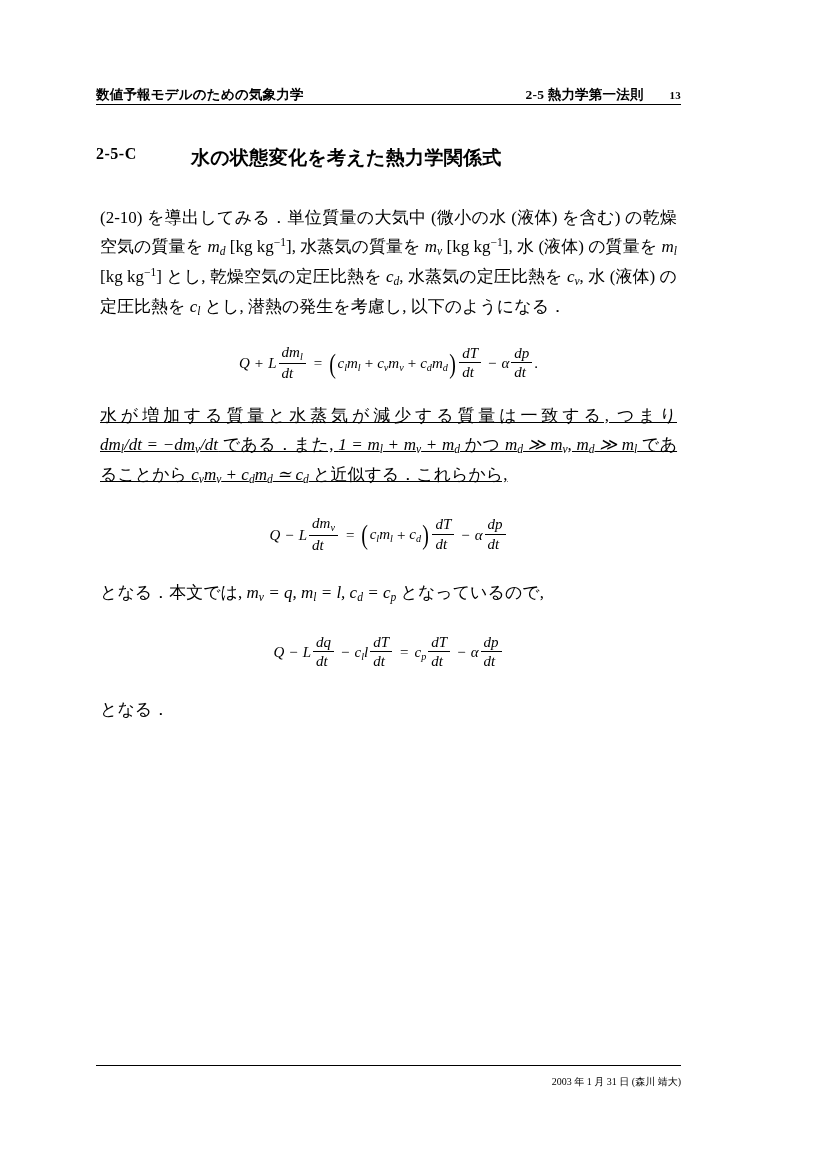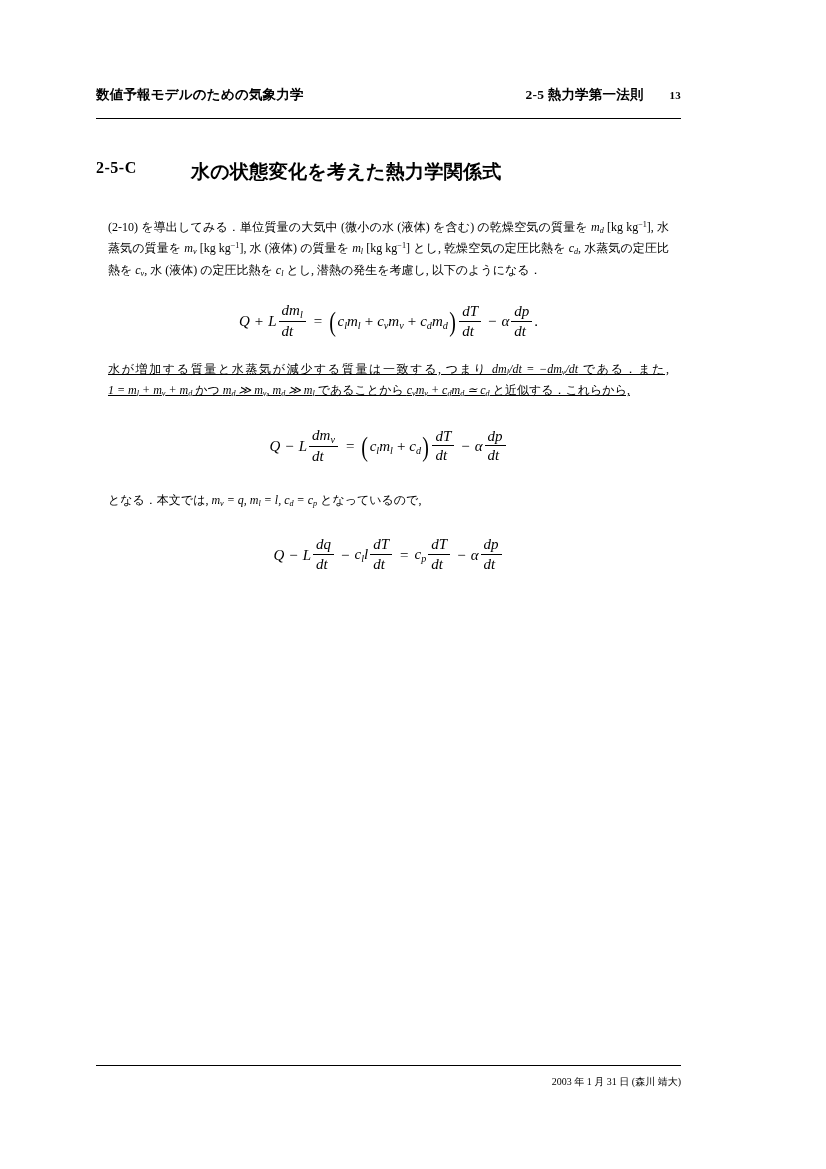--- a/index.html
+++ b/index.html
@@ -30,21 +30,21 @@
   }
 
   
   .runhead {
     display: flex;
     justify-content: space-between;
     align-items: baseline;
     font-weight: bold;
     font-size: 13.5px;
     letter-spacing: 0.2px;
-    padding-bottom: 14px;
+    padding-bottom: 0;
     border-bottom: 1.1px solid #000;
   }
   .runhead .left {
     white-space: nowrap;
   }
   .runhead .right {
     display: flex;
     align-items: center;
     gap: 26px;
     white-space: nowrap;
@@ -66,24 +66,24 @@
     flex: 0 0 95px;
     letter-spacing: 0.5px;
   }
   .section-title {
     font-size: 19px;
     letter-spacing: 0.3px;
   }
 
   
   p.body {
-    font-size: 12px;
+    font-size: 17px;
     line-height: 1.72;
     text-align: justify;
-    margin: 12px;
+    margin: 4px;
   }
   p.p1 { margin-top: 32px; }
   p.p2 { margin-top: 14px; text-decoration: underline; }
   p.p3 { margin-top: 14px; }
   p.p4 { margin-top: 14px; }
 
   
   .mi { font-family: "Liberation Serif", serif; font-style: italic; }
   .mu { font-family: "Liberation Serif", serif; font-style: normal; }
   .sub {
@@ -268,20 +268,21 @@
         </span>
         <span class="mu" style="margin:0 5px;">−</span>
         <span class="mi">α</span>
         <span class="frac">
           <span class="num">dp</span>
           <span class="den">dt</span>
         </span>
       </span>
     </div>
 
+    <p class="body p4">となる．</p>
 
   </div>
 
   <div class="footer">
     <div class="rule"></div>
     <div class="ftext">2003 年 1 月 31 日 (森川 靖大)</div>
   </div>
 
 </div>
 

